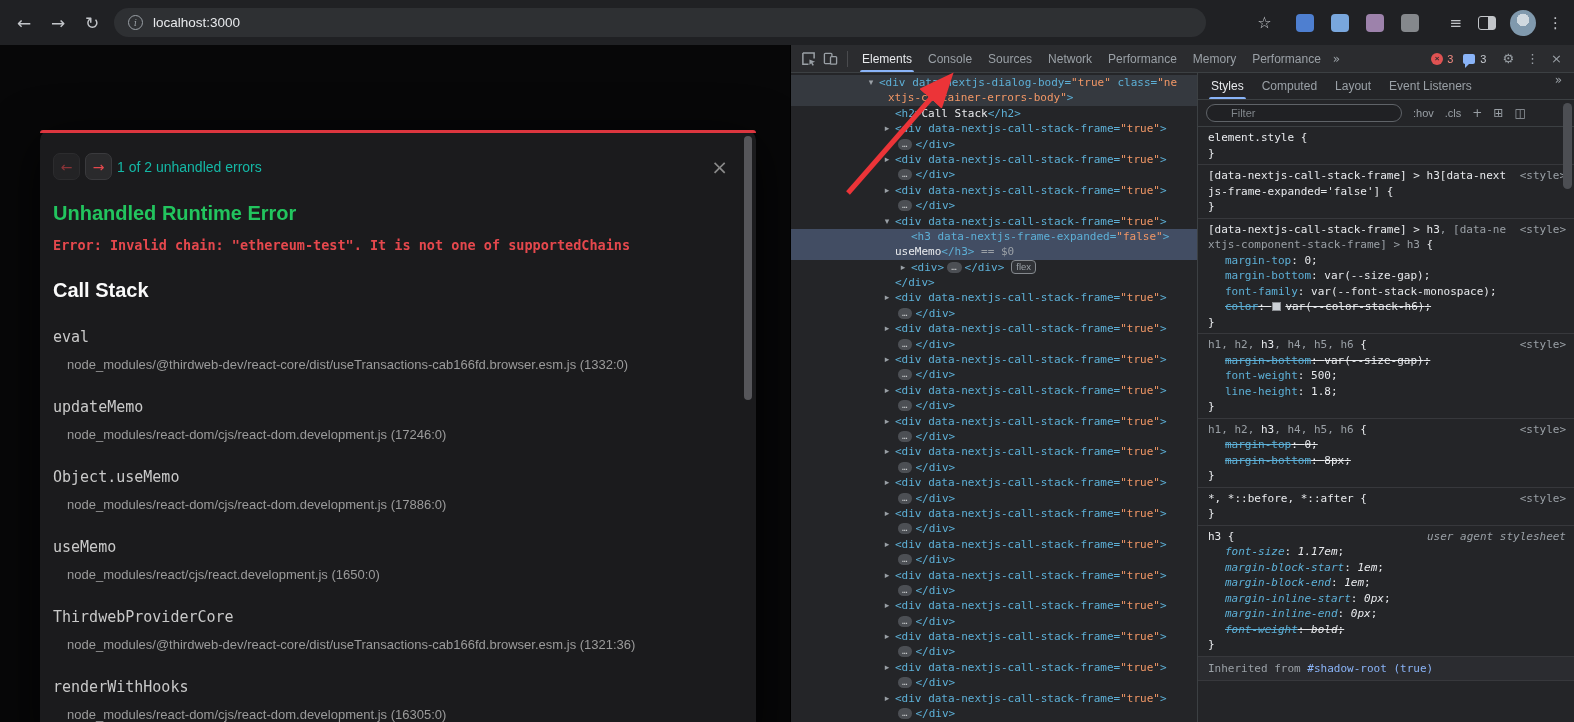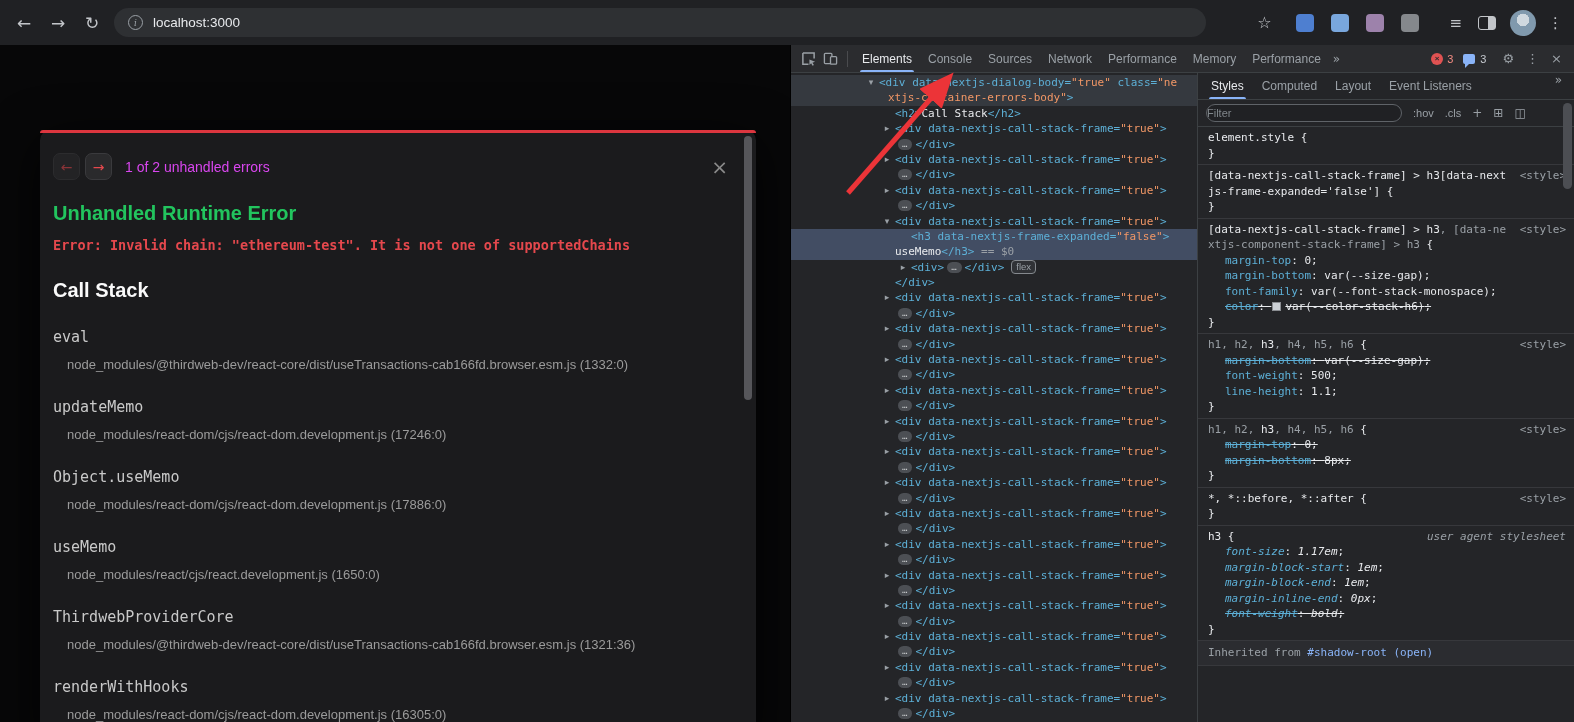--- a/index.html
+++ b/index.html
@@ -25,21 +25,21 @@
 
   
   .content{position:absolute;top:45px;left:0;right:0;bottom:0;display:flex}
   .page-area{width:790px;flex:0 0 790px;position:relative;background:#070708;overflow:hidden}
   .dialog{position:absolute;left:40px;top:85px;width:716px;bottom:-20px;background:#1b1b1d;border-radius:10px 10px 0 0;box-shadow:0 12px 50px rgba(0,0,0,.78)}
   .dlg-accent{height:3px;background:#dc363f;border-radius:10px 10px 0 0}
   .dlg-header{display:flex;align-items:center;padding:20px 28px 0 13px}
   .nav-btn{width:27px;height:27px;border-radius:7px;background:#2a2a2c;border:1px solid #3a3a3d;color:#e5484d;font-size:14px;display:flex;align-items:center;justify-content:center;padding:0;font-family:"DejaVu Sans",sans-serif}
   .nav-btn.prev{opacity:.55}
   .nav-btn + .nav-btn{margin-left:5px}
-  .counter{margin-left:13px;color:#d946ef;font-size:14px}
+  .counter{margin-left:5px;color:#14b8a6;font-size:14px}
   .dlg-close{margin-left:auto;color:#8a8a8a;font-size:20px}
   .dlg-title{margin:22px 13px 0;font-size:20px;font-weight:bold;color:#22c55e}
   .dlg-msg{margin:12px 13px 0;font-family:"DejaVu Sans Mono",monospace;font-size:13.5px;font-weight:bold;color:#e5484d}
   .dlg-cs{margin:26px 13px 0;font-size:20px;font-weight:bold;color:#fafafa}
   .frame{margin:26px 13px 0}
   .frame-fn{font-family:"DejaVu Sans Mono",monospace;font-size:15px;color:#c9c9c9}
   .frame-file{margin:11px 0 0 14px;font-size:13px;color:#9b9b9b}
   .dlg-scroll{position:absolute;top:6px;right:4px;width:8px;height:264px;border-radius:4px;background:#56565a}
 
   
@@ -78,21 +78,21 @@
   .c-badge{display:inline-block;border:1px solid #85898e;background:#303236;color:#9aa0a6;border-radius:4px;padding:0 4px;margin-left:7px;font-size:9.5px;line-height:12px;vertical-align:1px;font-family:"Liberation Sans",sans-serif}
 
   
   .styles-pane{flex:1;min-width:0;border-left:1px solid #3c4043;display:flex;flex-direction:column;position:relative}
   .st-tabs{height:27px;flex:0 0 27px;display:flex;align-items:flex-start;border-bottom:1px solid #3c4043;padding:0 4px}
   .st-tab{padding:0 9px;font-size:12px;color:#9aa0a6;height:100%;display:flex;align-items:center;position:relative;white-space:nowrap}
   .st-tab.active{color:#e8eaed}
   .st-tab.active::after{content:"";position:absolute;left:7px;right:7px;bottom:0;height:2px;background:#8ab4f8;border-radius:2px 2px 0 0}
   .st-overflow{margin-left:auto;color:#9aa0a6;padding:0 8px;font-size:12px}
   .st-filter{height:27px;flex:0 0 27px;display:flex;align-items:center;border-bottom:1px solid #3c4043;padding:0 8px;gap:11px}
-  .st-filter-input{width:196px;height:18px;background:#202124;border:1px solid #5f6368;border-radius:10px;color:#e8eaed;font-size:11px;padding:0 0;outline:none;font-family:"Liberation Sans",sans-serif}
+  .st-filter-input{width:196px;height:18px;background:#202124;border:1px solid #5f6368;border-radius:10px;color:#e8eaed;font-size:11px;padding:0 24px;outline:none;font-family:"Liberation Sans",sans-serif}
   .st-filter-input::placeholder{color:#80868b}
   .st-toggle{color:#9aa0a6;font-size:11px}
   .st-fic{color:#9aa0a6;font-size:12px;font-family:"DejaVu Sans",sans-serif}
   .st-rules{flex:1;overflow:hidden;font-family:"DejaVu Sans Mono",monospace;font-size:11px;line-height:15.5px;color:#e8eaed}
   .rule{position:relative;padding:3px 8px 3px 10px;border-bottom:1px solid #37383c}
   .rule-source{float:right;color:#9aa0a6;margin-left:10px}
   .ua-src{font-style:italic}
   .sel-line,.prop,.brace{white-space:normal;word-break:break-all}
   .sel-em{color:#e8eaed}
   .sel-dim{color:#9aa0a6}
@@ -304,46 +304,47 @@
                 <div class="prop"><span class="p-name">margin-bottom</span><span class="p-colon">: </span><span class="p-val">var(--size-gap)</span><span class="p-colon">;</span></div>
                 <div class="prop"><span class="p-name">font-family</span><span class="p-colon">: </span><span class="p-val">var(--font-stack-monospace)</span><span class="p-colon">;</span></div>
                 <div class="prop struck"><span class="p-name">color</span><span class="p-colon">: </span><span class="swatch" style="background: rgb(205, 209, 214);"></span><span class="p-val">var(--color-stack-h6)</span><span class="p-colon">;</span></div>
                 <div class="brace">}</div>
               </div>
               <div class="rule">
                 <span class="rule-source">&lt;style&gt;</span>
                 <div class="sel-line"><span class="sel-dim">h1, h2, </span><span class="sel-em">h3</span><span class="sel-dim">, h4, h5, h6</span><span class="brace"> {</span></div>
                 <div class="prop struck"><span class="p-name">margin-bottom</span><span class="p-colon">: </span><span class="p-val">var(--size-gap)</span><span class="p-colon">;</span></div>
                 <div class="prop"><span class="p-name">font-weight</span><span class="p-colon">: </span><span class="p-val">500</span><span class="p-colon">;</span></div>
-                <div class="prop"><span class="p-name">line-height</span><span class="p-colon">: </span><span class="p-val">1.1</span><span class="p-colon">;</span></div>
+                <div class="prop"><span class="p-name">line-height</span><span class="p-colon">: </span><span class="p-val">1.8</span><span class="p-colon">;</span></div>
                 <div class="brace">}</div>
               </div>
               <div class="rule">
                 <span class="rule-source">&lt;style&gt;</span>
                 <div class="sel-line"><span class="sel-dim">h1, h2, </span><span class="sel-em">h3</span><span class="sel-dim">, h4, h5, h6</span><span class="brace"> {</span></div>
                 <div class="prop struck"><span class="p-name">margin-top</span><span class="p-colon">: </span><span class="p-val">0</span><span class="p-colon">;</span></div>
                 <div class="prop struck"><span class="p-name">margin-bottom</span><span class="p-colon">: </span><span class="p-val">8px</span><span class="p-colon">;</span></div>
                 <div class="brace">}</div>
               </div>
               <div class="rule">
                 <span class="rule-source">&lt;style&gt;</span>
                 <div class="sel-line"><span class="sel-em">*, *::before, *::after</span><span class="brace"> {</span></div>
                 <div class="brace">}</div>
               </div>
               <div class="rule ua">
                 <span class="rule-source ua-src">user agent stylesheet</span>
                 <div class="sel-line"><span class="sel-em">h3</span><span class="brace"> {</span></div>
                 <div class="prop"><span class="p-name">font-size</span><span class="p-colon">: </span><span class="p-val">1.17em</span><span class="p-colon">;</span></div>
                 <div class="prop"><span class="p-name">margin-block-start</span><span class="p-colon">: </span><span class="p-val">1em</span><span class="p-colon">;</span></div>
                 <div class="prop"><span class="p-name">margin-block-end</span><span class="p-colon">: </span><span class="p-val">1em</span><span class="p-colon">;</span></div>
+                <div class="prop"><span class="p-name">margin-inline-start</span><span class="p-colon">: </span><span class="p-val">0px</span><span class="p-colon">;</span></div>
                 <div class="prop"><span class="p-name">margin-inline-end</span><span class="p-colon">: </span><span class="p-val">0px</span><span class="p-colon">;</span></div>
                 <div class="prop struck"><span class="p-name">font-weight</span><span class="p-colon">: </span><span class="p-val">bold</span><span class="p-colon">;</span></div>
                 <div class="brace">}</div>
               </div>
-              <div class="sec-head"><span>Inherited from </span><span class="sec-link">#shadow-root (open)</span></div>
+              <div class="sec-head"><span>Inherited from </span><span class="sec-link">#shadow-root (true)</span></div>
             </div>
           <div class="st-scroll"></div>
         </div>
       </div>
     </div>
   </div>
 
   <svg class="annotation" width="1574" height="722" viewBox="0 0 1574 722">
     <defs>
       <marker id="ah" markerWidth="8" markerHeight="8" refX="5" refY="3" orient="auto">

